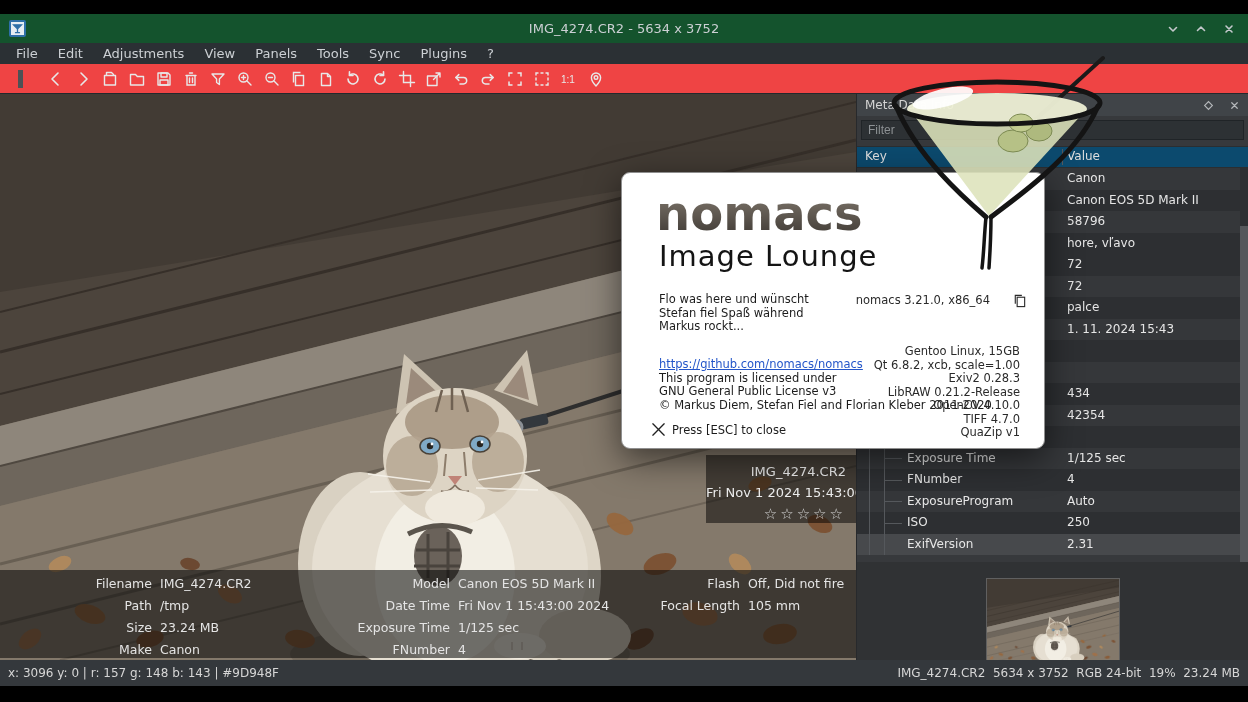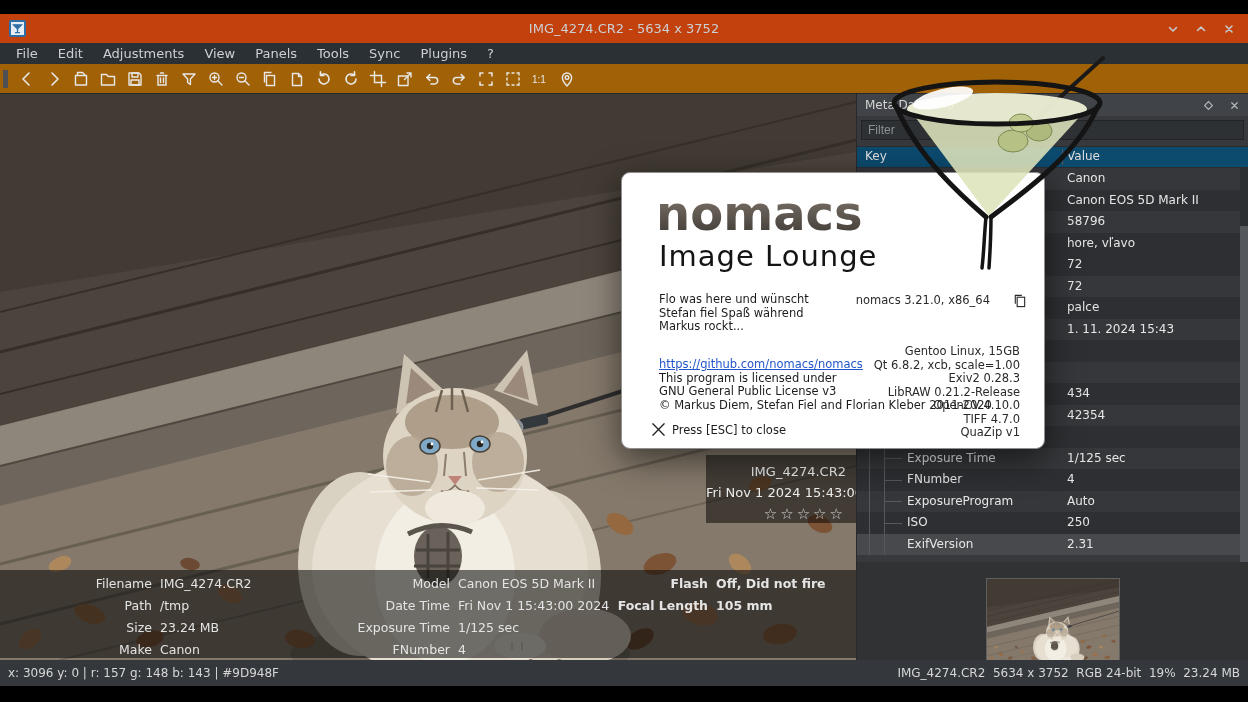--- a/index.html
+++ b/index.html
@@ -1,53 +1,53 @@
 <!DOCTYPE html>
 <html><head>
 <meta charset="utf-8">
 <style>
   html,body{margin:0;padding:0;background:#000;}
   body{width:1248px;height:702px;position:relative;overflow:hidden;
        font-family:"DejaVu Sans","Liberation Sans",sans-serif;
        -webkit-font-smoothing:antialiased;}
   
   .window{position:absolute;left:0;top:14px;width:1248px;height:672px;background:#2b3034;}
-  .titlebar{position:absolute;left:0;top:0;width:100%;height:29px;background:#c2410c;}
+  .titlebar{position:absolute;left:0;top:0;width:100%;height:29px;background:#14532d;}
   .app-icon{position:absolute;left:9px;top:6px;width:17px;height:17px;background:#e7edf3;
             border:2px solid #2f6fa8;border-radius:2px;box-sizing:border-box;display:flex;align-items:center;justify-content:center;}
   .title-text{position:absolute;left:0;right:0;top:0;height:29px;line-height:29px;text-align:center;
               font-size:13px;color:#ccd0d4;}
   .win-controls{position:absolute;right:8px;top:0;height:29px;display:flex;align-items:center;gap:6px;}
   .win-btn{width:22px;height:22px;background:transparent;border:0;color:#c4c8cc;display:flex;align-items:center;justify-content:center;padding:0;cursor:pointer;}
   
   .menubar{position:absolute;left:0;top:29px;width:100%;height:21px;background:#2b3034;display:flex;padding-left:6px;box-sizing:border-box;}
   .menu-item{font-size:13px;line-height:21px;color:#ccd0d4;padding:0 10px;cursor:default;}
   
-  .toolbar{position:absolute;left:0;top:50px;width:100%;height:30px;background:#a16207;
-           border-bottom:1px solid #24282c;box-sizing:border-box;display:flex;align-items:center;gap:1px;padding-left:2px;}
+  .toolbar{position:absolute;left:0;top:50px;width:100%;height:30px;background:#ef4444;
+           border-bottom:1px solid #24282c;box-sizing:border-box;display:flex;align-items:center;gap:15px;padding-left:17px;}
   .tb-handle{width:5px;height:18px;background:#4d5155;margin:0 5px 0 1px;}
   .tb-btn{width:26px;height:26px;background:transparent;border:0;color:#e8e8e8;display:flex;align-items:center;justify-content:center;padding:0;}
   .tb-btn svg{display:block;}
   
   .content{position:absolute;left:0;top:80px;width:1248px;height:566px;}
   .viewport{position:absolute;left:0;top:0;width:856px;height:566px;overflow:hidden;background:#6f675d;}
   .scene-main{width:856px;height:566px;display:block;}
   
   .file-info{position:absolute;right:0;top:361px;width:150px;height:68px;background:rgba(0,0,0,.5);
              color:#ededed;text-align:right;padding:7px 10px 0 0;box-sizing:border-box;font-size:13px;}
   .file-info .fname{line-height:20px;}
   .file-info .fdate{line-height:21px;white-space:nowrap;}
   .stars{font-size:15px;color:#cfcfcf;letter-spacing:3px;line-height:22px;cursor:pointer;}
   
   .bottom-bar{position:absolute;left:0;top:476px;width:856px;height:88px;background:rgba(8,8,8,.56);
               color:#e4e4e4;font-size:12.5px;}
   .bb-col{position:absolute;top:3px;}
   .bb-col1{left:0;}
   .bb-col2{left:300px;}
-  .bb-col3{left:616px;font-weight:bold;}
+  .bb-col3{left:648px;}
   .bb-row{display:flex;line-height:22px;white-space:nowrap;}
   .bb-label{text-align:right;}
   .bb-col1 .bb-label{width:152px;}
   .bb-col2 .bb-label{width:150px;}
   .bb-col3 .bb-label{width:92px;}
   .bb-value{margin-left:8px;}
   
   .panel{position:absolute;left:856px;top:0;width:392px;height:566px;background:#37393c;border-left:1px solid #27292c;box-sizing:border-box;}
   .panel-title{position:absolute;left:0;top:0;right:0;height:22px;background:#404448;
                font-size:12px;color:#d4d4d4;line-height:22px;padding-left:8px;}

